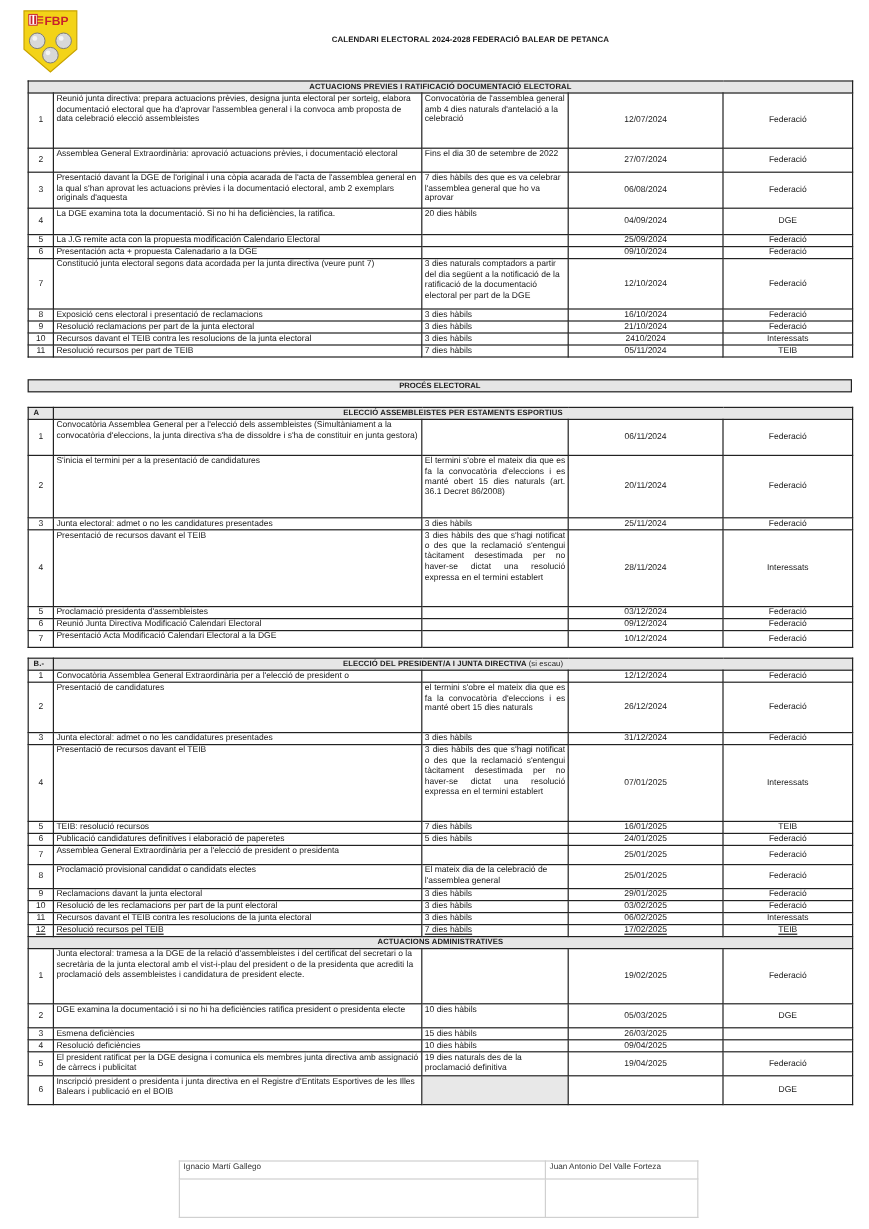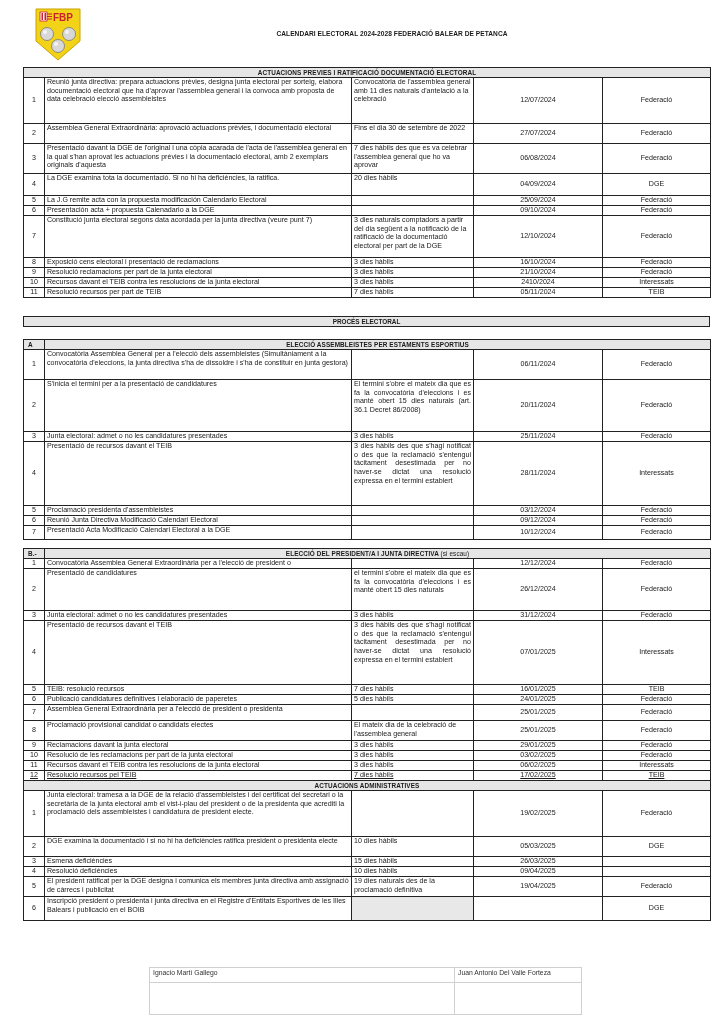--- a/index.html
+++ b/index.html
@@ -1,19 +1,19 @@
 <!DOCTYPE html>
 <html><head>
 <meta charset="utf-8">
 <style>
   * { box-sizing: border-box; margin: 0; padding: 0; }
   html, body { width: 724px; height: 1024px; background: #ffffff; overflow: hidden; }
   body { font-family: "Liberation Sans", sans-serif; color: #1a1a1a; position: relative; }
 
-  .logo { position: absolute; left: 34px; top: 7px; width: 48px; height: 54px; }
+  .logo { position: absolute; left: 18px; top: 7px; width: 48px; height: 54px; }
   .doc-title { position: absolute; left: 0; width: 724px; top: 30px; text-align: center; padding-left: 60px;
     font-family: "Liberation Sans Narrow", "Liberation Sans", sans-serif; font-size: 6.6px; font-weight: bold; letter-spacing: 0.05px; }
 
   .tbl { position: absolute; left: 23px; width: 687px; border-collapse: collapse; table-layout: fixed; font-size: 7.1px; line-height: 8.7px; }
   .tbl td { border: 0.8px solid #222; padding: 0 2px; vertical-align: top; }
   .tbl col.c-num { width: 21px; }
   .tbl col.c-desc { width: 307px; }
   .tbl col.c-term { width: 122px; }
   .tbl col.c-date { width: 129px; }
   .tbl col.c-resp { width: 108px; }
@@ -66,21 +66,21 @@
     </colgroup>
   <tbody>
       <tr class="sec">
     <td colspan="5">ACTUACIONS PREVIES I RATIFICACIÓ DOCUMENTACIÓ ELECTORAL</td>
   </tr>
   </tbody>
     <tbody id="s1-body">
       <tr style="height: 46px;">
         <td class="num">1</td>
         <td class="desc">Reunió junta directiva: prepara actuacions prèvies, designa junta electoral per sorteig, elabora documentació electoral que ha d'aprovar l'assemblea general i la convoca amb proposta de data celebració elecció assembleistes</td>
-        <td class="term">Convocatòria de l'assemblea general amb 11 dies naturals d'antelació a la celebració</td>
+        <td class="term">Convocatòria de l'assemblea general amb 4 dies naturals d'antelació a la celebració</td>
         <td class="date">12/07/2024</td>
         <td class="resp">Federació</td>
       </tr>
       <tr style="height: 20px;">
         <td class="num">2</td>
         <td class="desc">Assemblea General Extraordinària: aprovació actuacions prèvies, i documentació electoral</td>
         <td class="term">Fins el dia 30 de setembre de 2022</td>
         <td class="date">27/07/2024</td>
         <td class="resp">Federació</td>
       </tr>
@@ -295,21 +295,21 @@
       </tr>
       <tr style="height: 10px;">
         <td class="num">9</td>
         <td class="desc">Reclamacions davant la junta electoral</td>
         <td class="term">3 dies hàbils</td>
         <td class="date">29/01/2025</td>
         <td class="resp">Federació</td>
       </tr>
       <tr style="height: 10px;">
         <td class="num">10</td>
-        <td class="desc">Resolució de les reclamacions per part de la junta electoral</td>
+        <td class="desc">Resolució de les reclamacions per part de la punt electoral</td>
         <td class="term">3 dies hàbils</td>
         <td class="date">03/02/2025</td>
         <td class="resp">Federació</td>
       </tr>
       <tr style="height: 10px;">
         <td class="num">11</td>
         <td class="desc">Recursos davant el TEIB contra les resolucions de la junta electoral</td>
         <td class="term">3 dies hàbils</td>
         <td class="date">06/02/2025</td>
         <td class="resp">Interessats</td>

